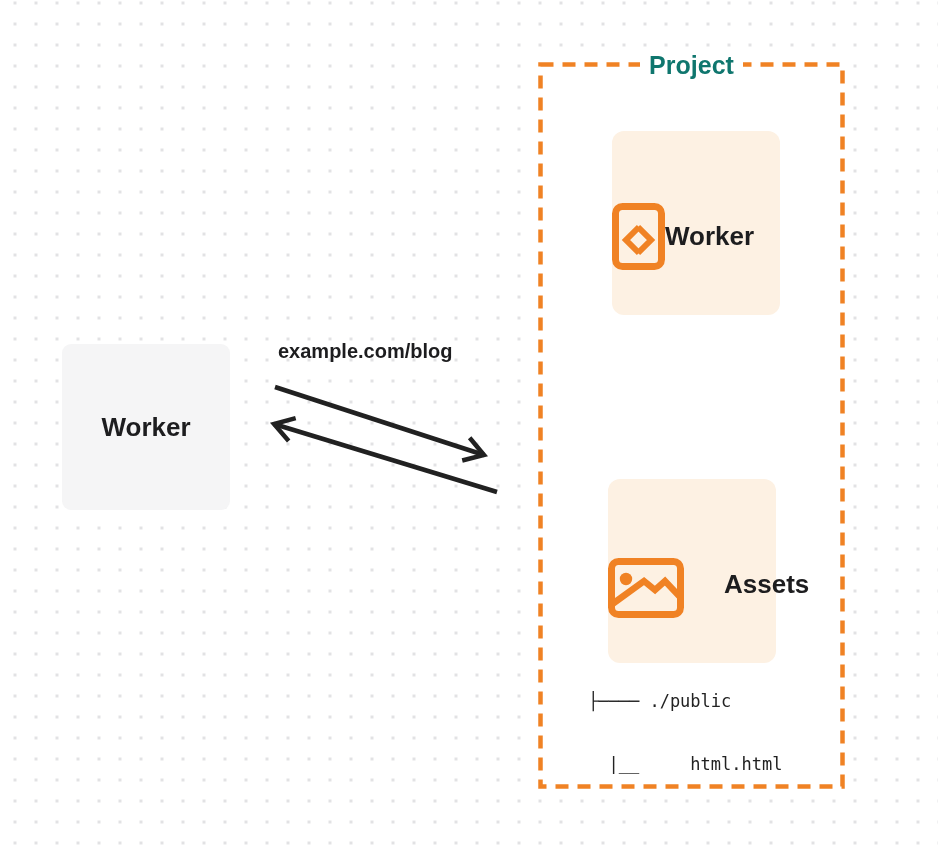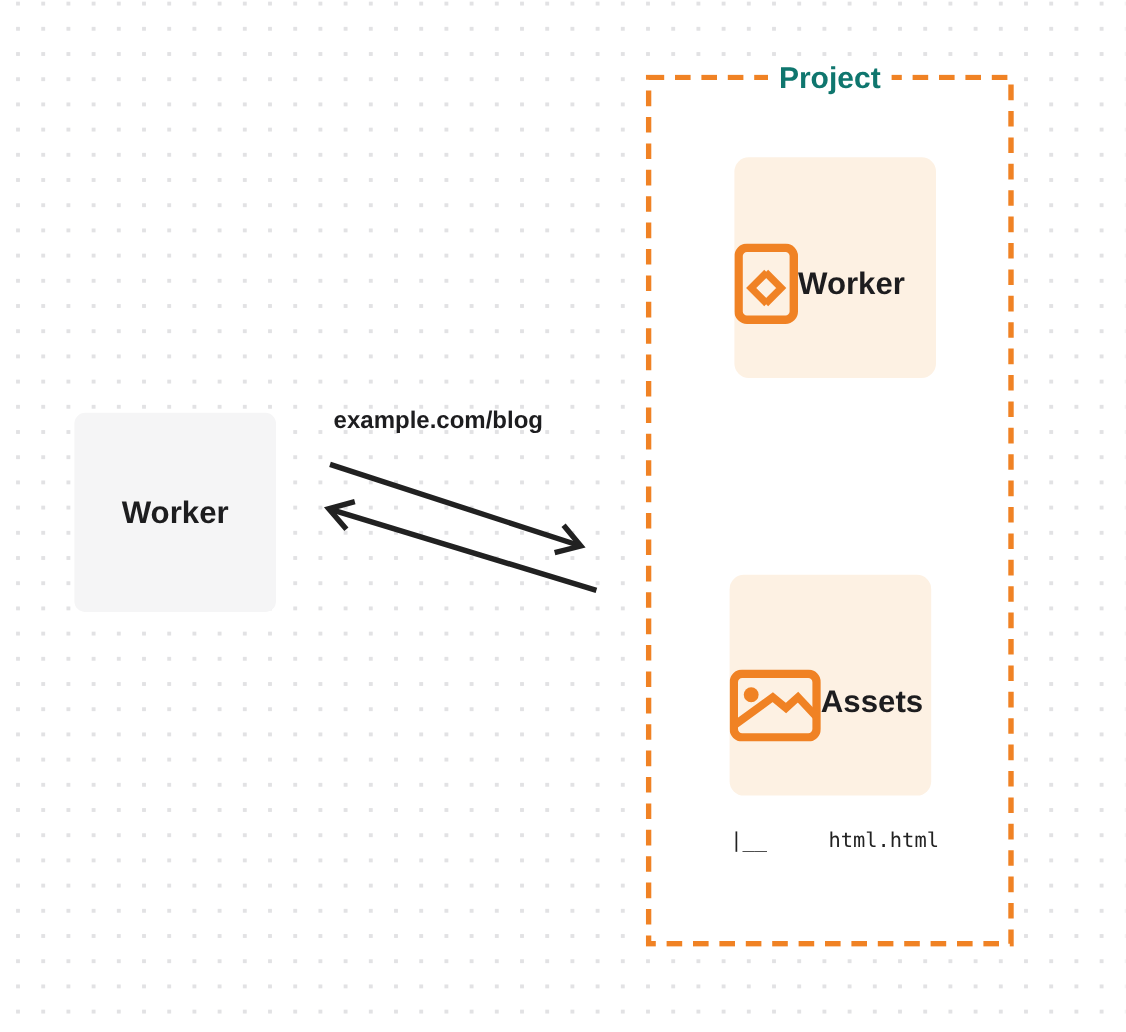--- a/index.html
+++ b/index.html
@@ -69,21 +69,21 @@
   .card {
     position: absolute;
     width: 168px; height: 184px;
     background: #FDF1E3;
     border-radius: 12px;
     display: flex;
     flex-direction: row;
     align-items: center;
   }
   .card.worker { left: 74px; top: 69px; }
-  .card.assets { left: 70px; top: 417px; }
+  .card.assets { left: 70px; top: 417px; gap: 40px; }
   .card .icon-slot {
     height: 94px;
     display: flex;
     align-items: flex-end;
   }
   .card .node-label { margin-top: 25px; }
   .file-tree {
     position: absolute;
     left: 50px; top: 587px;
     font-family: "DejaVu Sans Mono", monospace;
@@ -140,18 +140,19 @@
         <svg width="76" height="60" viewBox="0 0 76 60">
           <rect x="3.5" y="3.5" width="69" height="53" rx="7" fill="none" stroke="#F08224" stroke-width="7"></rect>
           <circle cx="18" cy="21" r="6.2" fill="#F08224"></circle>
           <path d="M 3 47 L 36 23 L 47 32 L 57 23 L 73 40" fill="none" stroke="#F08224" stroke-width="6.5" stroke-linejoin="miter"></path>
         </svg>
       </div>
       <span class="node-label">Assets</span>
     </div>
 
     <div class="file-tree">
+      <div>├──── ./public</div>
       <div>  |__     html.html</div>
       
     </div>
 
   </div>
 </div>
 
 </body></html>

